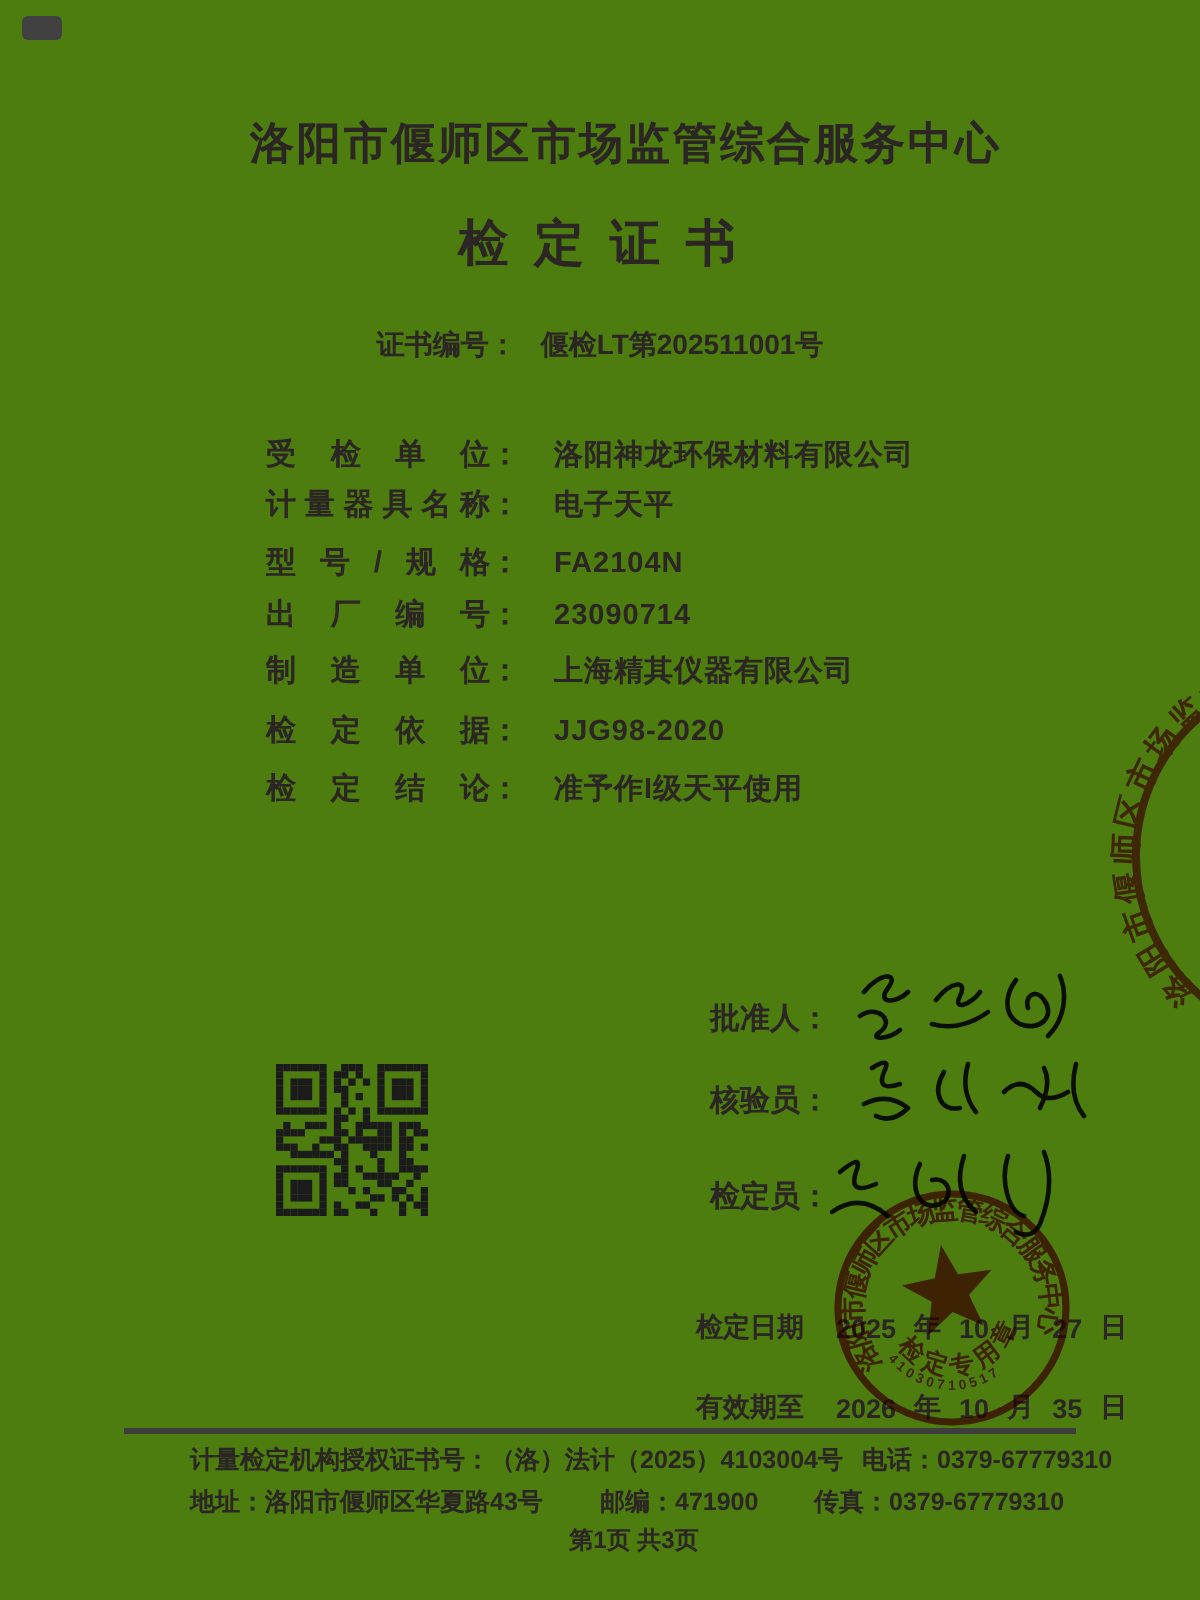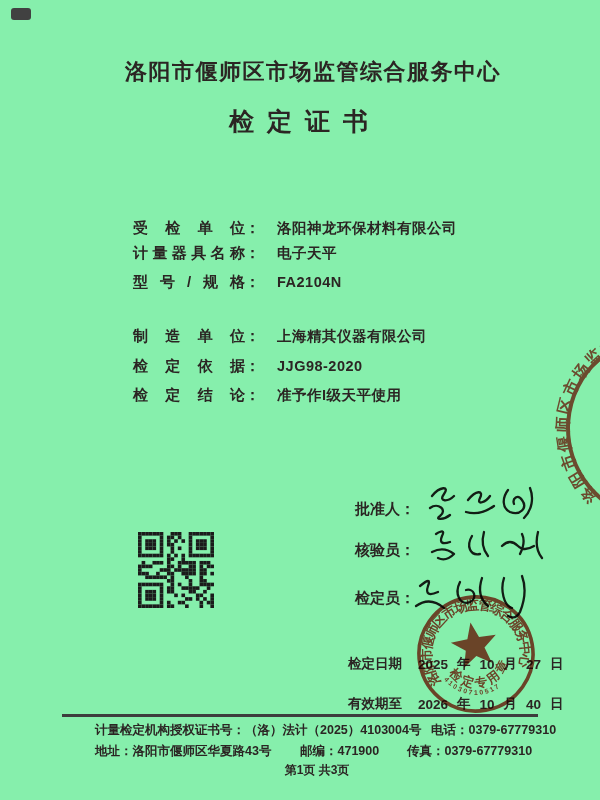--- a/index.html
+++ b/index.html
@@ -1,16 +1,16 @@
 <!DOCTYPE html>
 <html><head>
 <meta charset="utf-8">
 <style>
   html,body{margin:0;padding:0;background:#fff;}
-  .page{position:relative;width:600px;height:800px;background:#86efac;overflow:hidden;
+  .page{position:relative;width:600px;height:800px;background:#4d7c0f;overflow:hidden;
         font-family:"Liberation Sans","DejaVu Sans",sans-serif;color:#2b2523;}
 
   .scan-artifact{position:absolute;left:11px;top:8px;width:20px;height:12px;
                  background:#414141;border-radius:3px;}
 
   .org-name{position:absolute;top:57px;left:0;width:100%;text-align:center;
             font-size:22px;font-weight:bold;letter-spacing:1.5px;transform:translateX(13px);white-space:nowrap;}
   .doc-title{position:absolute;top:105px;left:0;width:100%;text-align:center;
              font-size:25px;font-weight:bold;letter-spacing:3px;}
   .cert-line{position:absolute;top:164px;left:0;width:100%;text-align:center;
@@ -56,29 +56,35 @@
 </head>
 <body>
 
 <div class="page">
 
   <div class="scan-artifact"></div>
 
   <div class="org-name">洛阳市偃师区市场监管综合服务中心</div>
   <div class="doc-title">检 定 证 书</div>
 
+  <div class="cert-line">
+    <span>证书编号：</span><span class="gap"></span><span>偃检LT第202511001号</span>
+  </div>
 
   <div class="frow fr1">
     <span class="flabel">受检单位</span><span class="fcolon">：</span><span class="fvalue">洛阳神龙环保材料有限公司</span>
   </div>
   <div class="frow fr2">
     <span class="flabel">计量器具名称</span><span class="fcolon">：</span><span class="fvalue">电子天平</span>
   </div>
   <div class="frow fr3">
     <span class="flabel">型号/规格</span><span class="fcolon">：</span><span class="fvalue">FA2104N</span>
+  </div>
+  <div class="frow fr4">
+    <span class="flabel">出厂编号</span><span class="fcolon">：</span><span class="fvalue">23090714</span>
   </div>
   <div class="frow fr5">
     <span class="flabel">制造单位</span><span class="fcolon">：</span><span class="fvalue">上海精其仪器有限公司</span>
   </div>
   <div class="frow fr6">
     <span class="flabel">检定依据</span><span class="fcolon">：</span><span class="fvalue">JJG98-2020</span>
   </div>
   <div class="frow fr7">
     <span class="flabel">检定结论</span><span class="fcolon">：</span><span class="fvalue">准予作I级天平使用</span>
   </div>
@@ -350,21 +356,21 @@
     <span class="dpart">月</span>
     <span class="dpart">27</span>
     <span class="dpart">日</span>
   </div>
   <div class="drow dr2">
     <span class="dlabel">有效期至</span>
     <span class="dpart">2026</span>
     <span class="dpart">年</span>
     <span class="dpart">10</span>
     <span class="dpart">月</span>
-    <span class="dpart">40</span>
+    <span class="dpart">35</span>
     <span class="dpart">日</span>
   </div>
 
   <svg class="stamp-main" viewBox="0 0 168 168">
     <g transform="rotate(-10 84 84)">
       <circle cx="84" cy="84" r="57" fill="none" stroke="#c5382a" stroke-width="3.6"></circle>
       <polygon fill="#c5382a" points="84,52 89.9,67.9 106.8,68.6 93.5,79.1 98.1,95.4 84,86 69.9,95.4 74.5,79.1 61.2,68.6 78.1,67.9"></polygon>
       <path id="main-ring" d="M45,106.5 A45,45 0 1 1 123,106.5" fill="none"></path>
       <path id="main-bottom" d="M53,95.3 A33,33 0 0 0 115,95.3" fill="none"></path>
       <path id="main-code" d="M45.5,98 A41,41 0 0 0 122.5,98" fill="none"></path>

